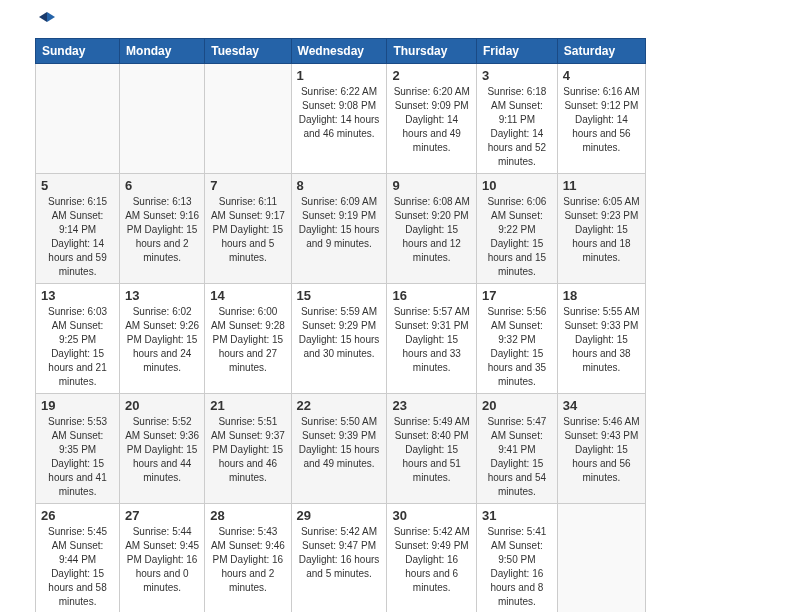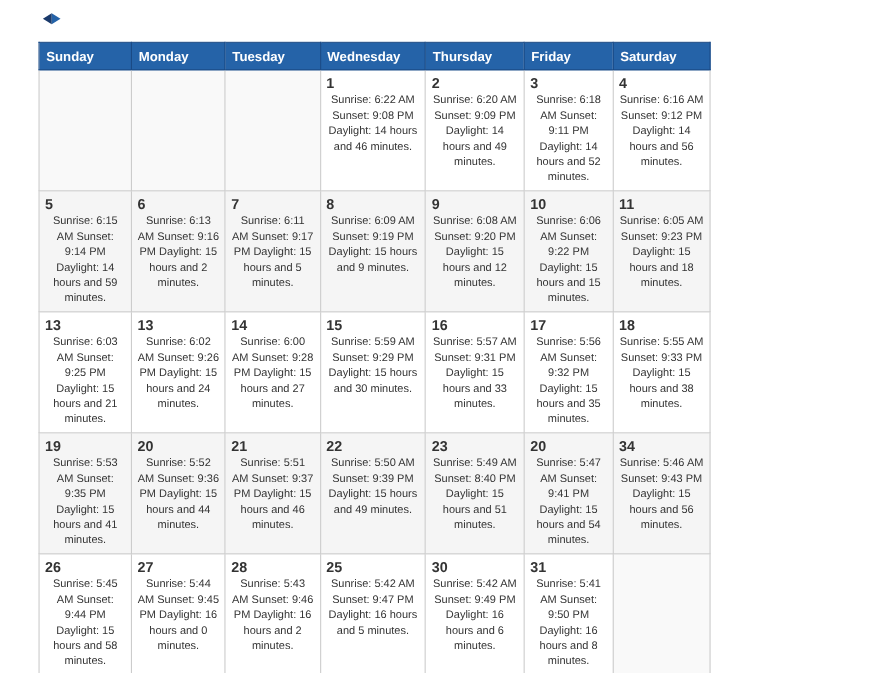--- a/index.html
+++ b/index.html
@@ -307,21 +307,21 @@
 Sunset: 9:45 PM
 Daylight: 16 hours and 0 minutes.</div>
           </td>
           <td>
             <span class="day-num">28</span>
             <div class="day-info">Sunrise: 5:43 AM
 Sunset: 9:46 PM
 Daylight: 16 hours and 2 minutes.</div>
           </td>
           <td>
-            <span class="day-num">25</span>
+            <span class="day-num">29</span>
             <div class="day-info">Sunrise: 5:42 AM
 Sunset: 9:47 PM
 Daylight: 16 hours and 5 minutes.</div>
           </td>
           <td>
             <span class="day-num">30</span>
             <div class="day-info">Sunrise: 5:42 AM
 Sunset: 9:49 PM
 Daylight: 16 hours and 6 minutes.</div>
           </td>

